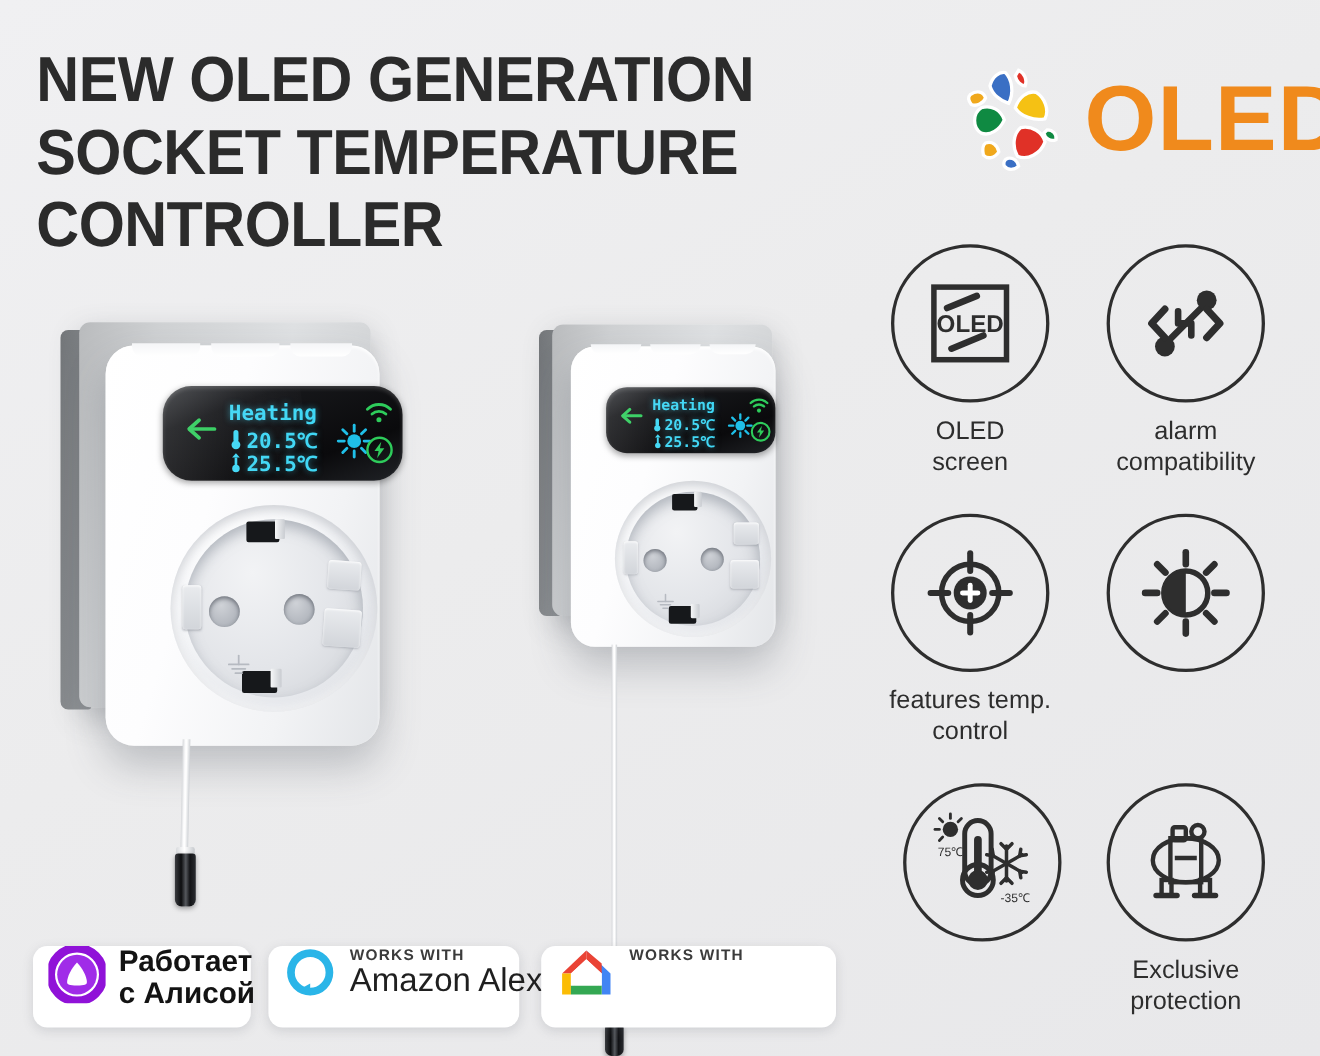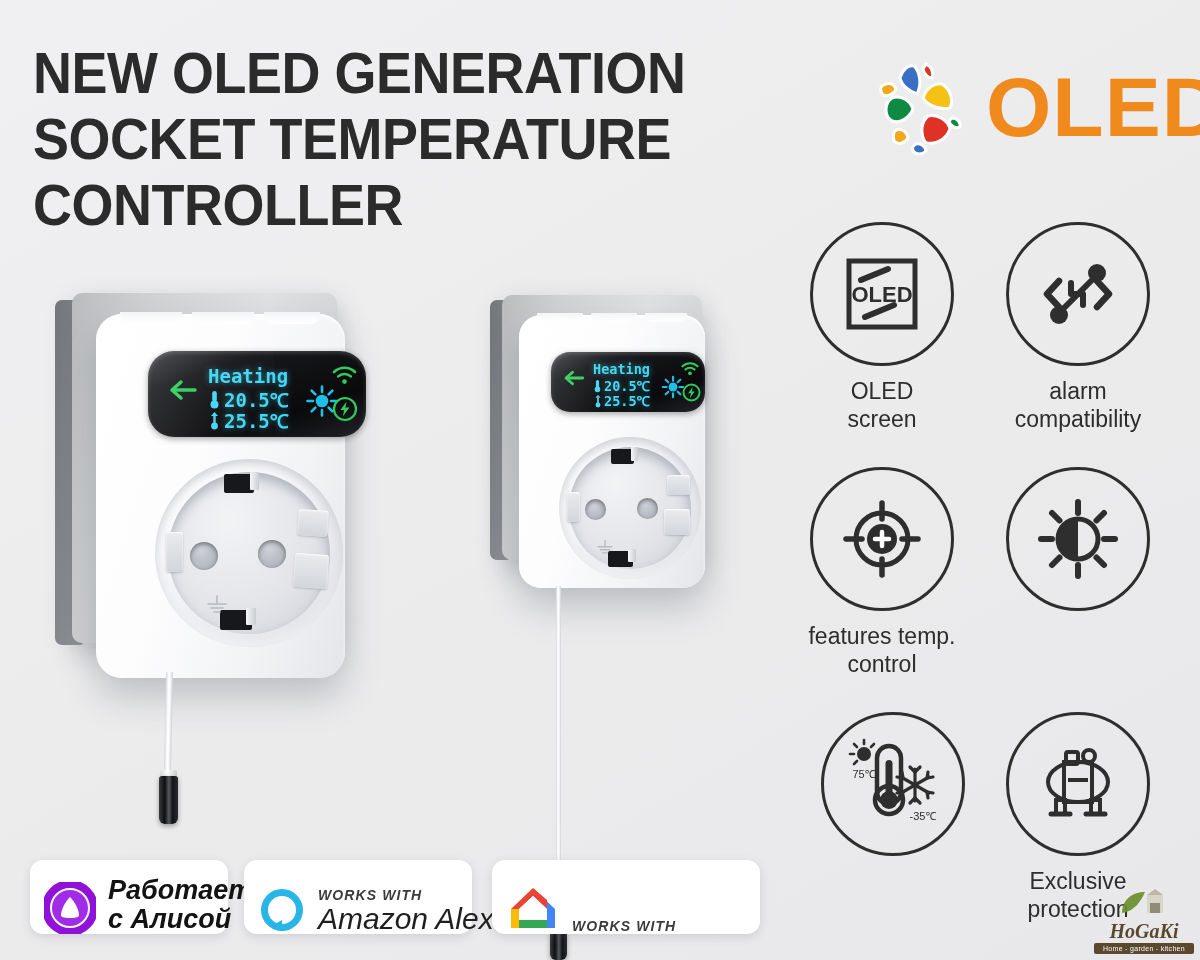--- a/index.html
+++ b/index.html
@@ -210,23 +210,22 @@
     white-space: pre-line;
   }
 
   
   .badge {
     position: absolute;
     background: #ffffff;
     border-radius: 13px;
     box-shadow: 0 3px 10px rgba(90,95,105,0.18);
     display: flex;
-    align-items: flex-end;
+    align-items: flex-start;
     box-sizing: border-box;
-    font-style: italic;
   }
   .badge .bicon { flex: none; }
   .badge .btext { margin-left: 12px; }
   .badge .works {
     font-size: 14px;
     letter-spacing: 1.1px;
     color: #3b3b3b;
     font-weight: bold;
   }
   .badge .bname {
@@ -642,24 +641,14 @@
       <path d="M13 36 L41 36 L41 44 L13 44 Z" fill="#34a853"></path>
       <path d="M16 28 L38 28 L38 36 L16 36 Z" fill="#ffffff"></path>
       <path d="M13 25 L13 36 L16 36 L16 28 L38 28 L38 36 L41 36 L41 25 L27 12 Z" fill="#ffffff"></path>
       <path d="M27 12 L13 25 L13 44 L16 44 L16 27 L27 17 L38 27 L38 44 L41 44 L41 25 Z" fill="#4285f4" opacity="0"></path>
     </svg>
     <div class="btext">
       <div class="works">WORKS WITH</div>
     </div>
   </div>
 
-  <div id="watermark">
-    <svg width="54" height="30" viewBox="0 0 54 30">
-      <path d="M5 24 C5 10 16 3 28 3 C24 12 18 22 5 24 Z" fill="#6b8f2e"></path>
-      <path d="M30 6 L46 6 L46 24 L30 24 Z" fill="#d8d4c4"></path>
-      <path d="M30 6 L38 0 L46 6 Z" fill="#b9b49f"></path>
-      <path d="M33 14 L43 14 L43 24 L33 24 Z" fill="#8a8570"></path>
-    </svg>
-    <div class="wm-name">HoGaKi</div>
-    <div class="wm-tag">Home - garden - kitchen</div>
-  </div>
 
 </div>
 
 </body></html>

